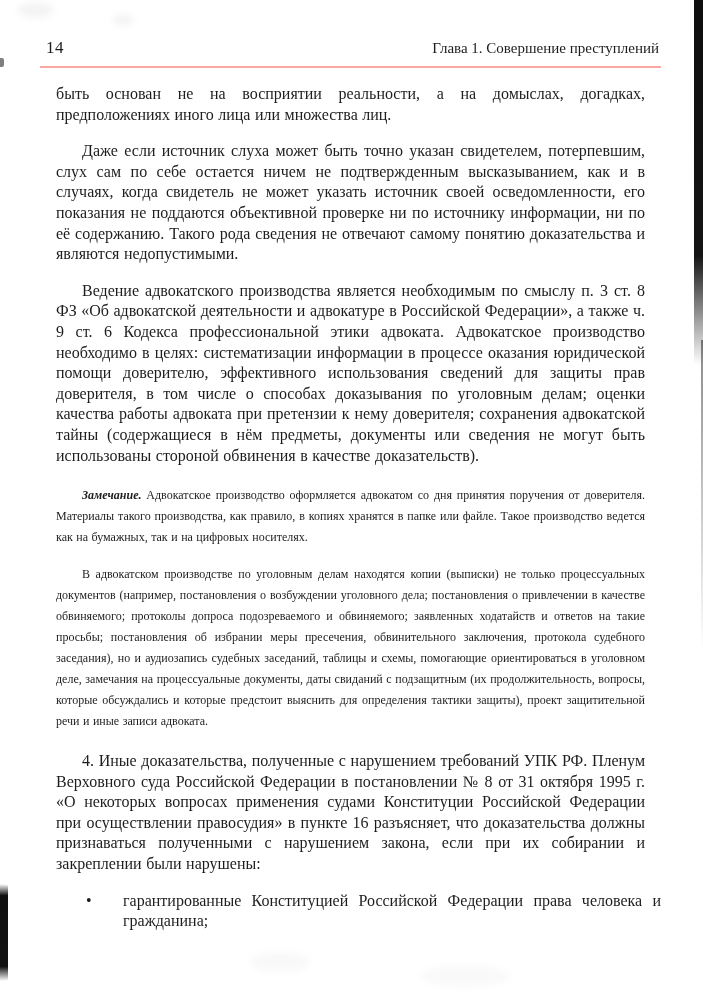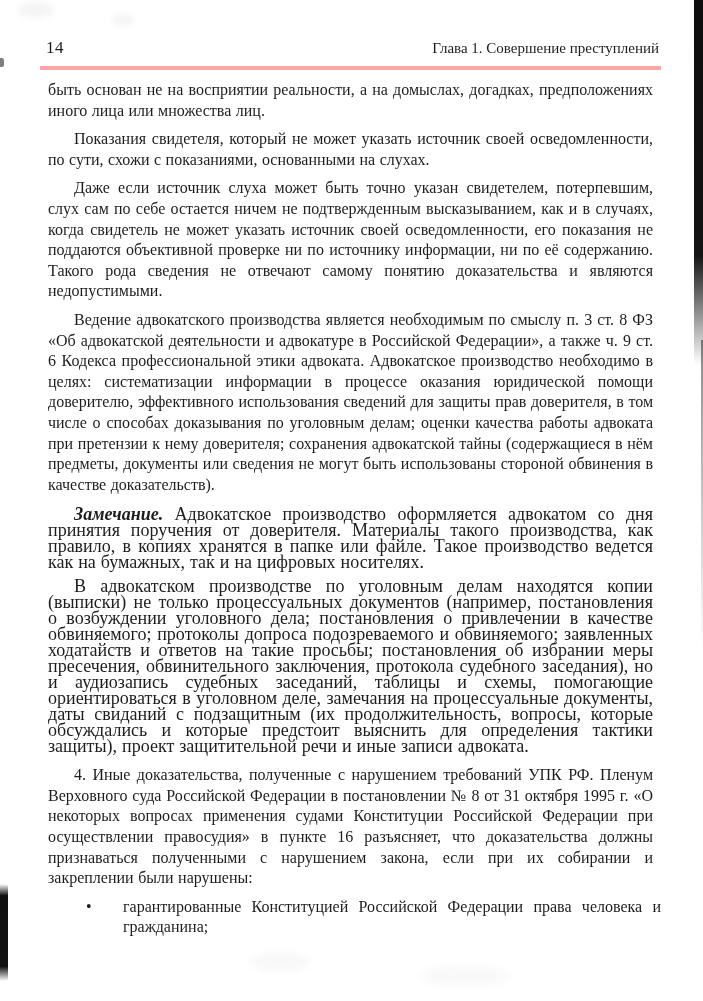--- a/index.html
+++ b/index.html
@@ -40,40 +40,40 @@
   .smudge-b { left: 112px; top: 14px; width: 22px; height: 12px; }
   .smudge-c { left: 250px; top: 952px; width: 60px; height: 20px; opacity: 0.06; }
   .smudge-d { left: 420px; top: 965px; width: 90px; height: 22px; opacity: 0.05; }
   .left-tick { left: 0; top: 58px; width: 4px; height: 9px; background: #2a2a2a; opacity: 0.6; border-radius: 0 2px 2px 0; }
 
   
   .page-header {
     display: flex;
     justify-content: space-between;
     align-items: baseline;
-    border-bottom: 4px solid #fca5a5;
+    border-bottom: 2px solid #fca5a5;
     padding: 0 2px 8px 6px;
     margin-bottom: 10px;
   }
   .page-number { font-size: 17px; letter-spacing: 0.5px; }
   .chapter-title { font-size: 15px; }
 
   
   .page-body { text-align: justify; }
   .para {
-    margin: 8px;
+    margin: 16px;
     font-size: 16px;
     line-height: 20.6px;
     text-indent: 26px;
     word-spacing: 0.5px;
   }
   .para.noindent { text-indent: 0; }
   .para.note {
-    font-size: 18px;
-    line-height: 16px;
+    font-size: 12px;
+    line-height: 21px;
   }
   .para.gap-top { padding-top: 3px; }
   .note-lead { font-weight: bold; font-style: italic; }
 
   .bullet-row {
     display: flex;
     margin: 0;
     padding-left: 44px;
     font-size: 16px;
     line-height: 20.6px;
@@ -95,21 +95,20 @@
   <div class="artifact smudge smudge-c"></div>
   <div class="artifact smudge smudge-d"></div>
 
   <header class="page-header">
     <span class="page-number">14</span>
     <span class="chapter-title">Глава 1. Совершение преступлений</span>
   </header>
 
   <main class="page-body">
     <p class="para noindent">быть основан не на восприятии реальности, а на домыслах, догадках, предположениях иного лица или множества лиц.</p>
-    <p class="para">Показания свидетеля, который не может указать источник своей осведомленности, по сути, схожи с показаниями, основанными на слухах.</p>
     <p class="para">Даже если источник слуха может быть точно указан свидетелем, потерпевшим, слух сам по себе остается ничем не подтвержденным высказыванием, как и в случаях, когда свидетель не может указать источник своей осведомленности, его показания не поддаются объективной проверке ни по источнику информации, ни по её содержанию. Такого рода сведения не отвечают самому понятию доказательства и являются недопустимыми.</p>
     <p class="para">Ведение адвокатского производства является необходимым по смыслу п. 3 ст. 8 ФЗ «Об адвокатской деятельности и адвокатуре в Российской Федерации», а также ч. 9 ст. 6 Кодекса профессиональной этики адвоката. Адвокатское производство необходимо в целях: систематизации информации в процессе оказания юридической помощи доверителю, эффективного использования сведений для защиты прав доверителя, в том числе о способах доказывания по уголовным делам; оценки качества работы адвоката при претензии к нему доверителя; сохранения адвокатской тайны (содержащиеся в нём предметы, документы или сведения не могут быть использованы стороной обвинения в качестве доказательств).</p>
     <p class="para note gap-top"><em class="note-lead">Замечание.</em> <span>Адвокатское производство оформляется адвокатом со дня принятия поручения от доверителя. Материалы такого производства, как правило, в копиях хранятся в папке или файле. Такое производство ведется как на бумажных, так и на цифровых носителях.</span></p>
     <p class="para note">В адвокатском производстве по уголовным делам находятся копии (выписки) не только процессуальных документов (например, постановления о возбуждении уголовного дела; постановления о привлечении в качестве обвиняемого; протоколы допроса подозреваемого и обвиняемого; заявленных ходатайств и ответов на такие просьбы; постановления об избрании меры пресечения, обвинительного заключения, протокола судебного заседания), но и аудиозапись судебных заседаний, таблицы и схемы, помогающие ориентироваться в уголовном деле, замечания на процессуальные документы, даты свиданий с подзащитным (их продолжительность, вопросы, которые обсуждались и которые предстоит выяснить для определения тактики защиты), проект защитительной речи и иные записи адвоката.</p>
     <p class="para gap-top">4. Иные доказательства, полученные с нарушением требований УПК РФ. Пленум Верховного суда Российской Федерации в постановлении № 8 от 31 октября 1995 г. «О некоторых вопросах применения судами Конституции Российской Федерации при осуществлении правосудия» в пункте 16 разъясняет, что доказательства должны признаваться полученными с нарушением закона, если при их собирании и закреплении были нарушены:</p>
     <div class="bullet-row">
       <span class="bullet-marker">•</span>
       <span class="bullet-text">гарантированные Конституцией Российской Федерации права человека и гражданина;</span>
     </div>
   </main>

